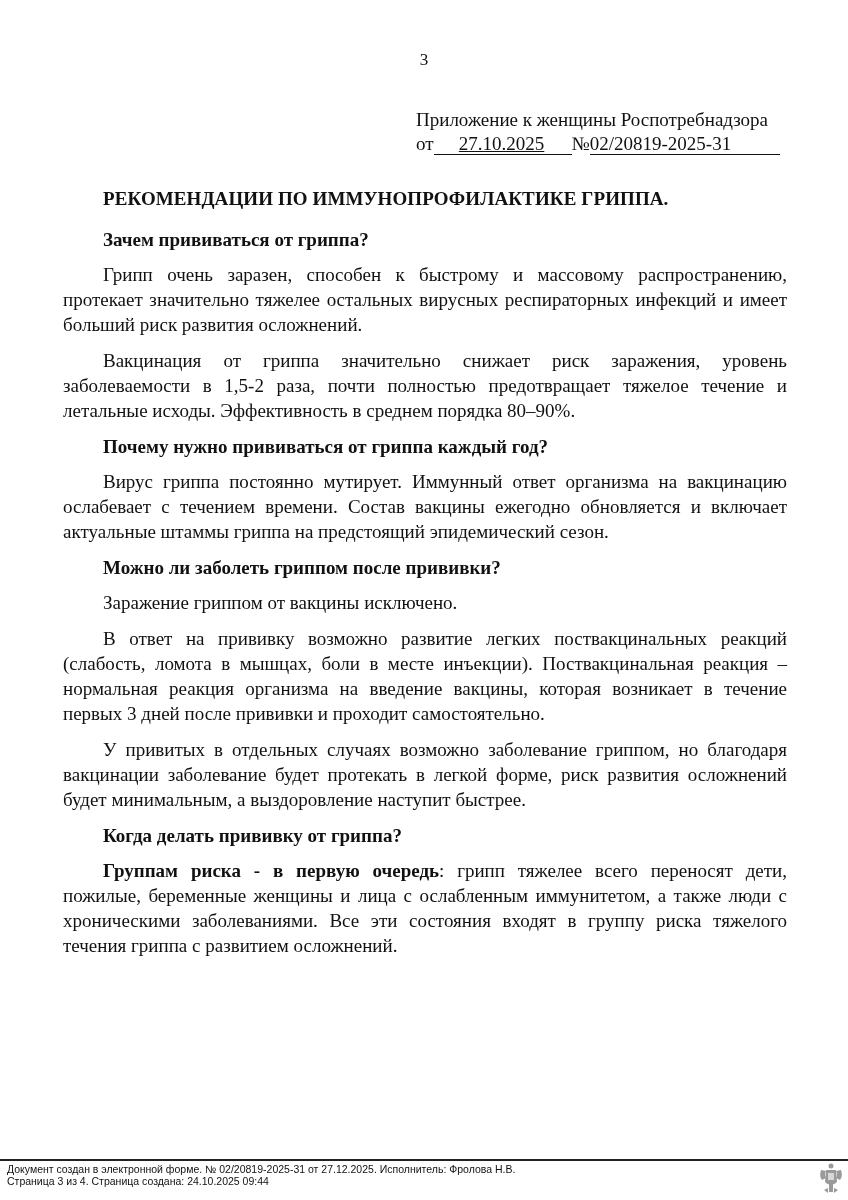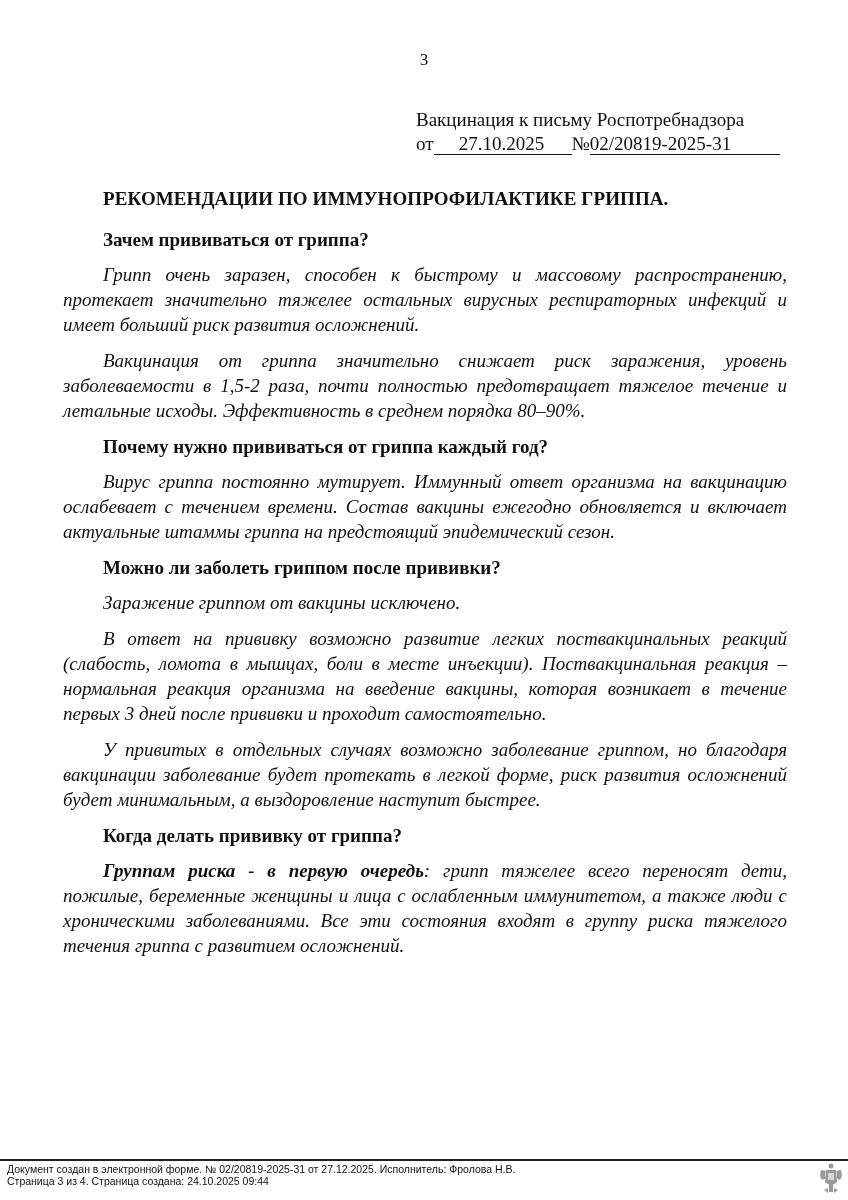--- a/index.html
+++ b/index.html
@@ -3,40 +3,40 @@
 <meta charset="utf-8">
 <style>
   html, body { margin: 0; padding: 0; background: #ffffff; }
   body { width: 848px; height: 1200px; position: relative; overflow: hidden; color: #111; }
   .page-number { position: absolute; top: 50px; left: 0; width: 848px; text-align: center;
     font-family: "Liberation Serif", serif; font-size: 17px; }
   .appendix { position: absolute; top: 108px; left: 416px; font-family: "Liberation Serif", serif;
     font-size: 19px; line-height: 24px; }
   .appendix .line2 { white-space: nowrap; }
   .uline { display: inline-block; border-bottom: 1px solid #111; text-align: right; line-height: 20px; }
-  .u-date { width: 136px; padding-right: 2px; text-align: center; }
+  .u-date { width: 136px; padding-right: 2px; text-align: center; text-decoration: underline; }
   .u-num { width: 190px; text-align: left; }
   .content { position: absolute; top: 186px; left: 63px; width: 724px; font-family: "Liberation Serif", serif;
     font-size: 19px; line-height: 25px; }
   .title { font-weight: bold; margin: 0 0 16px 40px; font-size: 19px; letter-spacing: 0.1px; }
   .q { font-weight: bold; margin: 10px 0 10px 40px; font-family: Liberation Serif, serif; }
-  .p { text-align: justify; text-indent: 40px; margin: 0 0 11px 0; font-style: italic; }
+  .p { text-align: justify; text-indent: 40px; margin: 0 0 11px 0; }
   .p b { font-weight: bold; }
   .footer-rule { position: absolute; top: 1159px; left: 0; width: 848px; height: 2px; background: #222; }
   .footer { position: absolute; top: 1163px; left: 7px; font-family: "Liberation Sans", sans-serif;
     font-size: 10.5px; line-height: 12px; color: #111; }
   .emblem { position: absolute; top: 1162px; left: 818px; width: 26px; height: 34px; }
 </style>
 </head>
 <body>
 
 <div class="page-number">3</div>
 
 <div class="appendix">
-  <div>Вакцинация к письму Роспотребнадзора</div>
+  <div>Приложение к женщины Роспотребнадзора</div>
   <div class="line2">
     <span>от</span><span class="uline u-date">27.10.2025</span><span>№</span><span class="uline u-num">02/20819-2025-31</span>
   </div>
 </div>
 
 <div class="content">
   <div class="title">РЕКОМЕНДАЦИИ ПО ИММУНОПРОФИЛАКТИКЕ ГРИППА.</div>
 
   <div class="q">Зачем прививаться от гриппа?</div>
   <div class="p">Грипп очень заразен, способен к быстрому и массовому распространению, протекает значительно тяжелее остальных вирусных респираторных инфекций и имеет больший риск развития осложнений.</div>

